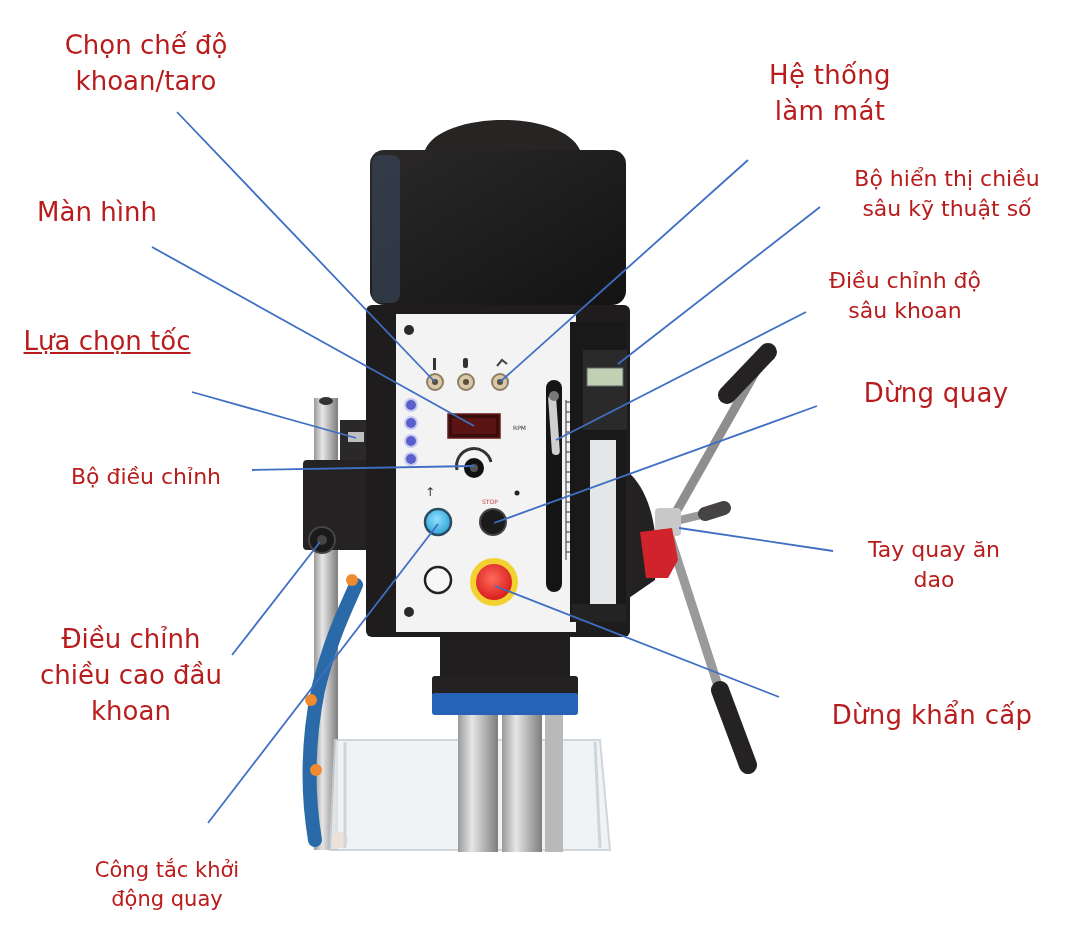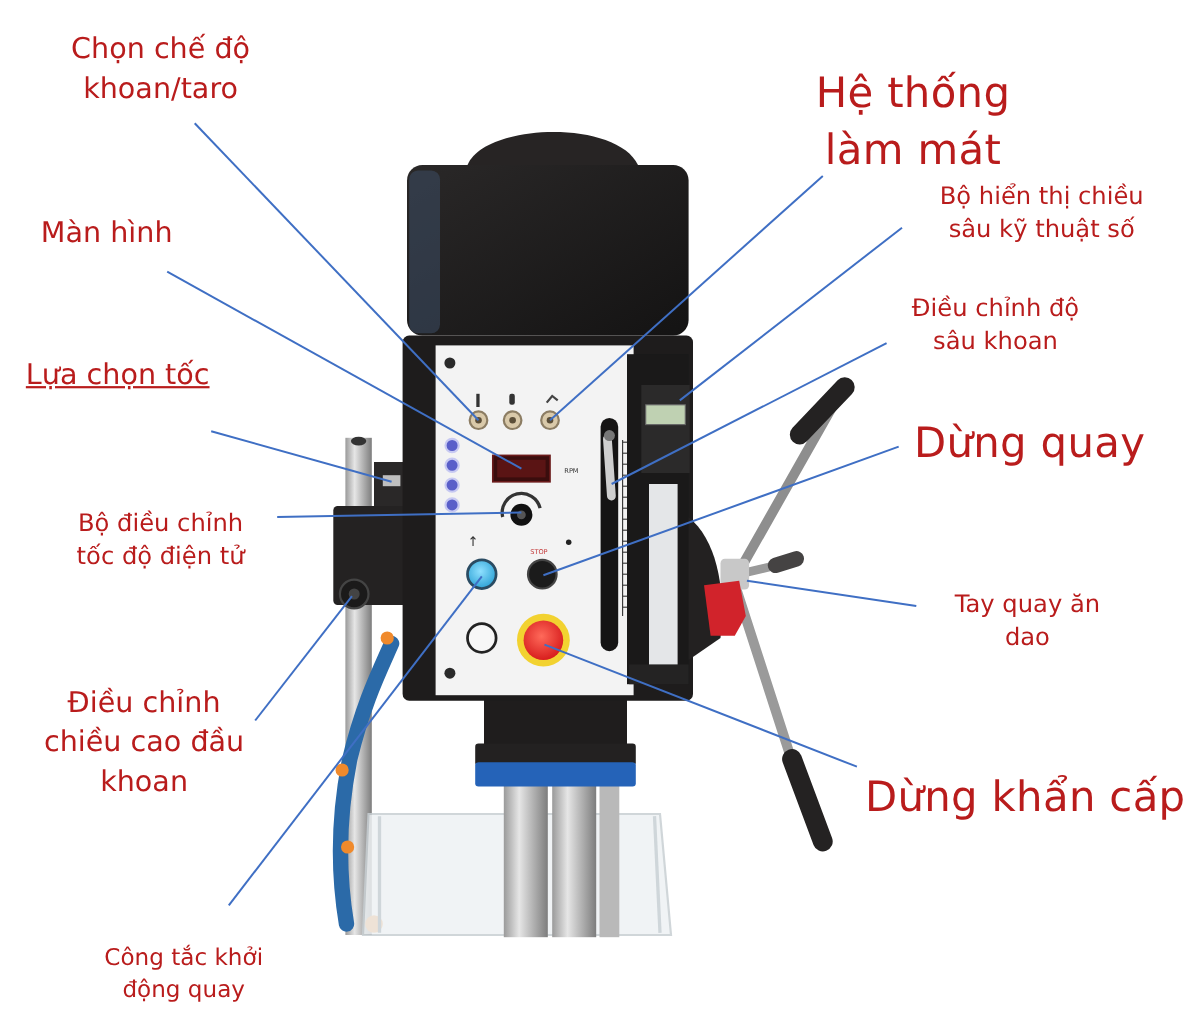--- a/index.html
+++ b/index.html
@@ -1,21 +1,21 @@
 <!DOCTYPE html>
 <html><head>
 <meta charset="utf-8">
 <style>
   html, body { margin: 0; padding: 0; background: #ffffff; }
   body { width: 1080px; height: 925px; position: relative; overflow: hidden;
          font-family: "DejaVu Sans", "Liberation Sans", sans-serif; color: #111; }
   .label { position: absolute; text-align: center; line-height: 1.38; color: #b91c1c;
            white-space: nowrap; }
   .label span { display: block; }
-  .fs-lg { font-size: 38px; letter-spacing: 0.3px; }
+  .fs-lg { font-size: 26px; letter-spacing: 0.3px; }
   .fs-md { font-size: 26px; }
   .fs-sm { font-size: 22px; }
   .fs-xs { font-size: 21px; margin-top: 28px; }
   #art { position: absolute; left: 0; top: 0; width: 1080px; height: 925px; }
   #leaders { position: absolute; left: 0; top: 0; width: 1080px; height: 925px; pointer-events: none; }
   .leader { stroke: #3f6fc4; stroke-width: 1.8; fill: none; }
 </style>
 </head>
 <body>
 
@@ -214,21 +214,20 @@
 <div class="label fs-md" style="left:14px; top:195px; width:166px;">
   <span>Màn hình</span>
 </div>
 
 <div class="label fs-md" style="left:2px; top:324px; width:210px;text-decoration:underline;">
   <span>Lựa chọn tốc</span>
 </div>
 
 <div class="label fs-sm" style="left:38px; top:462px; width:216px;">
   <span>Bộ điều chỉnh</span>
-  <span>tốc độ điện tử</span>
 </div>
 
 <div class="label fs-md" style="left:22px; top:622px; width:218px;">
   <span>Điều chỉnh</span>
   <span>chiều cao đầu</span>
   <span>khoan</span>
 </div>
 
 <div class="label fs-xs" style="left:62px; top:828px; width:210px;">
   <span>Công tắc khởi</span>

